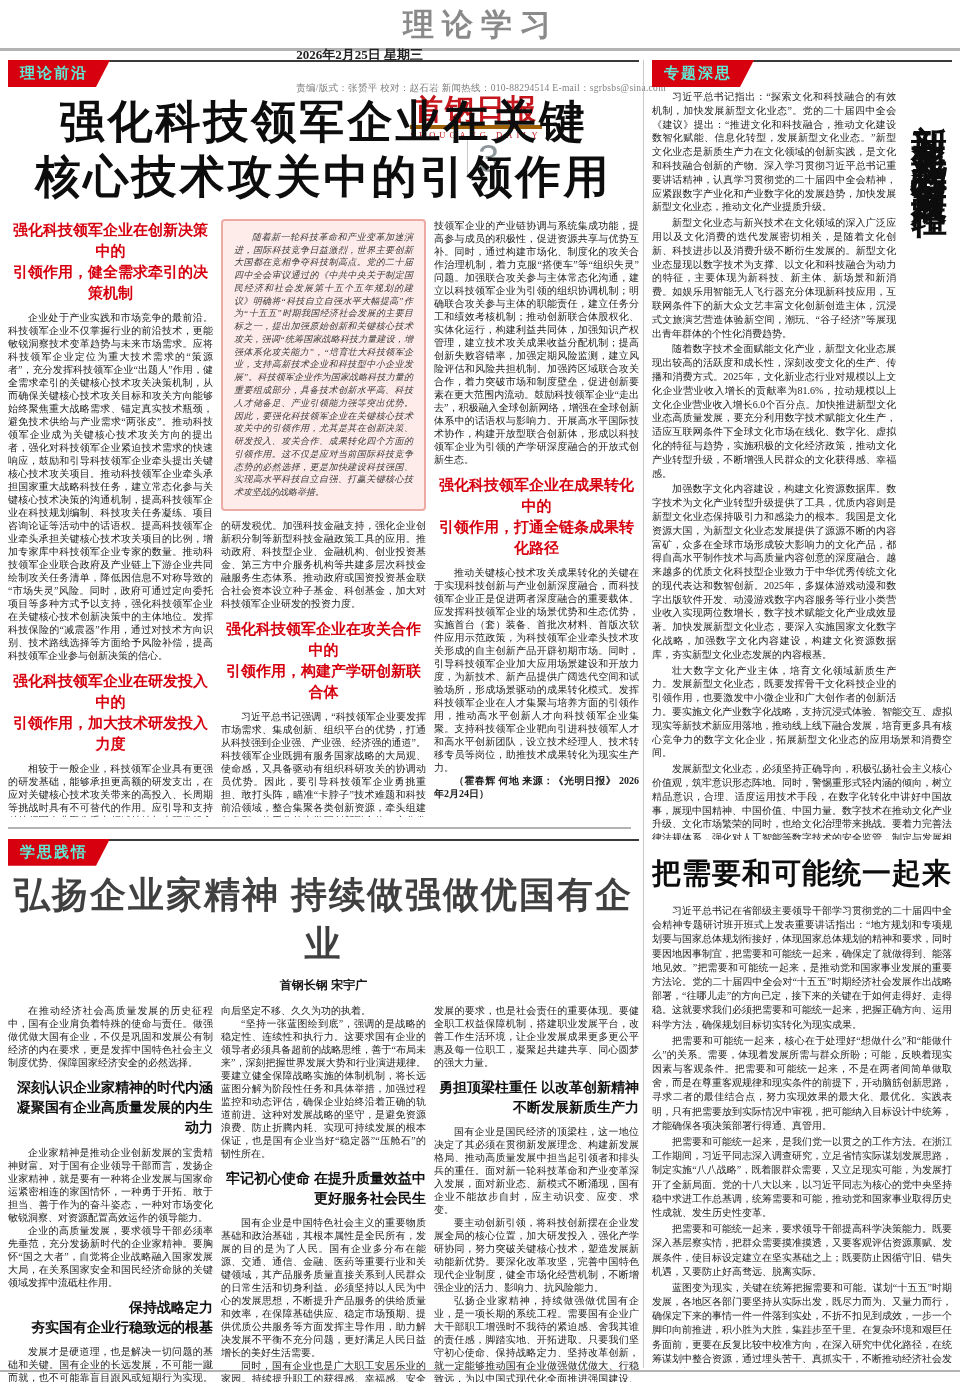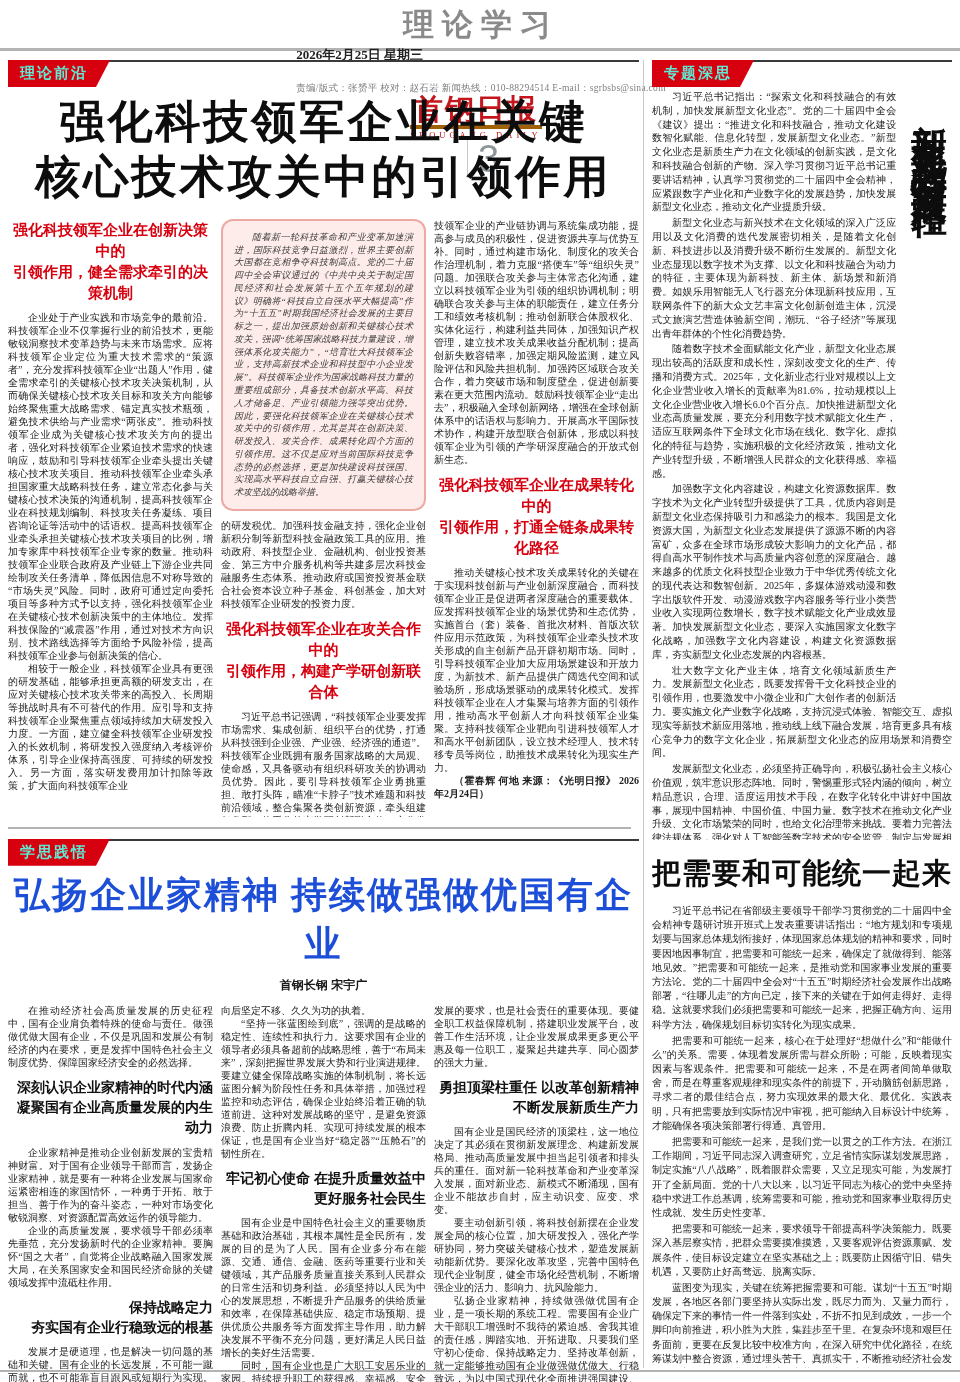--- a/index.html
+++ b/index.html
@@ -33,27 +33,27 @@
   .a1-headline{font-family:"Liberation Sans",sans-serif;font-weight:900;font-size:45px;line-height:1.22;
                letter-spacing:3px;text-align:center;color:#0d0d0d;margin:9px 0 14px 0;white-space:pre-line;}
   .cols{display:flex;gap:8px;}
   .cols .col{flex:1;overflow:hidden;}
   .a1-cols{height:598px;}
   p.body{margin:0;font-size:10px;line-height:1.3;text-align:justify;text-indent:2em;color:#222;}
   p.body.cont{text-indent:0;}
   .red-sub{color:#d7000f;font-family:"Liberation Sans",sans-serif;font-weight:700;font-size:15px;
            line-height:1.4;text-align:center;margin:8px 0;white-space:pre-line;}
   .red-sub.first{margin-top:0;}
-  .quote-box{background:#fdecea;border:2px solid #eda9a3;border-radius:12px;padding:10px 11px;margin-bottom:8px;}
+  .quote-box{background:#fdecea;border:2px solid #eda9a3;border-radius:4px;padding:10px 11px;margin-bottom:8px;}
   .quote-box p{margin:0;font-size:9px;line-height:1.42;text-align:justify;text-indent:2em;font-style:italic;color:#3a3a3a;}
   .source{font-weight:700;text-indent:1em;}
   
   .lz-hrule{height:2px;background:#b3b3b3;margin:10px 8px 10px 0;}
   .a3-headline{font-family:"Liberation Serif",serif;font-weight:900;font-size:36px;letter-spacing:2px;
-               text-align:center;color:#1d4ed8;margin:6px 0 8px 0;}
+               text-align:center;color:#404040;margin:6px 0 8px 0;}
   .a3-byline{text-align:center;font-family:"Liberation Sans",sans-serif;font-weight:700;font-size:12px;margin-bottom:10px;}
   .a3-cols{height:398px;}
   .black-sub{color:#111;font-family:"Liberation Sans",sans-serif;font-weight:700;font-size:14px;
              line-height:1.45;text-align:right;margin:8px 0;white-space:pre-line;}
   
   .a2-body{overflow:hidden;height:750px;}
   .vertical-headline{float:right;writing-mode:vertical-rl;font-family:"Liberation Serif",serif;
                      font-weight:900;font-size:36px;letter-spacing:6px;height:586px;line-height:1.3;
                      margin:6px 0 10px 9px;color:#0d0d0d;}
   .a2-body p.body{font-size:10px;line-height:1.38;margin-bottom:2px;}
@@ -91,20 +91,22 @@
           <div class="tag">理论前沿</div>
         </div>
         <h1 class="a1-headline">强化科技领军企业在关键
 核心技术攻关中的引领作用</h1>
 
         <div class="cols a1-cols">
           <div class="col">
             <div class="red-sub first">强化科技领军企业在创新决策中的
 引领作用，健全需求牵引的决策机制</div>
             <p class="body">企业处于产业实践和市场竞争的最前沿。科技领军企业不仅掌握行业的前沿技术，更能敏锐洞察技术变革趋势与未来市场需求。应将科技领军企业定位为重大技术需求的“策源者”，充分发挥科技领军企业“出题人”作用，健全需求牵引的关键核心技术攻关决策机制，从而确保关键核心技术攻关目标和攻关方向能够始终聚焦重大战略需求、锚定真实技术瓶颈，避免技术供给与产业需求“两张皮”。推动科技领军企业成为关键核心技术攻关方向的提出者，强化对科技领军企业紧迫技术需求的快速响应，鼓励和引导科技领军企业牵头提出关键核心技术攻关项目。推动科技领军企业牵头承担国家重大战略科技任务，建立常态化参与关键核心技术决策的沟通机制，提高科技领军企业在科技规划编制、科技攻关任务凝练、项目咨询论证等活动中的话语权。提高科技领军企业牵头承担关键核心技术攻关项目的比例，增加专家库中科技领军企业专家的数量。推动科技领军企业联合政府及产业链上下游企业共同绘制攻关任务清单，降低因信息不对称导致的“市场失灵”风险。同时，政府可通过定向委托项目等多种方式予以支持，强化科技领军企业在关键核心技术创新决策中的主体地位。发挥科技保险的“减震器”作用，通过对技术方向识别、技术路线选择等方面给予风险补偿，提高科技领军企业参与创新决策的信心。</p>
+            <div class="red-sub">强化科技领军企业在研发投入中的
+引领作用，加大技术研发投入力度</div>
             <p class="body">相较于一般企业，科技领军企业具有更强的研发基础，能够承担更高额的研发支出，在应对关键核心技术攻关带来的高投入、长周期等挑战时具有不可替代的作用。应引导和支持科技领军企业聚焦重点领域持续加大研发投入力度。一方面，建立健全科技领军企业研发投入的长效机制，将研发投入强度纳入考核评价体系，引导企业保持高强度、可持续的研发投入。另一方面，落实研发费用加计扣除等政策，扩大面向科技领军企业</p>
           </div>
 
           <div class="col">
             <div class="quote-box">
               <p>随着新一轮科技革命和产业变革加速演进，国际科技竞争日益激烈，世界主要创新大国都在竞相争夺科技制高点。党的二十届四中全会审议通过的《中共中央关于制定国民经济和社会发展第十五个五年规划的建议》明确将“科技自立自强水平大幅提高”作为“十五五”时期我国经济社会发展的主要目标之一，提出加强原始创新和关键核心技术攻关，强调“统筹国家战略科技力量建设，增强体系化攻关能力”，“培育壮大科技领军企业，支持高新技术企业和科技型中小企业发展”。科技领军企业作为国家战略科技力量的重要组成部分，具备技术创新水平高、科技人才储备足、产业引领能力强等突出优势。因此，要强化科技领军企业在关键核心技术攻关中的引领作用，尤其是其在创新决策、研发投入、攻关合作、成果转化四个方面的引领作用。这不仅是应对当前国际科技竞争态势的必然选择，更是加快建设科技强国、实现高水平科技自立自强、打赢关键核心技术攻坚战的战略举措。</p>
             </div>
             <p class="body cont">的研发税优。加强科技金融支持，强化企业创新积分制等新型科技金融政策工具的应用。推动政府、科技型企业、金融机构、创业投资基金、第三方中介服务机构等共建多层次科技金融服务生态体系。推动政府或国资投资基金联合社会资本设立种子基金、科创基金，加大对科技领军企业研发的投资力度。</p>
             <div class="red-sub">强化科技领军企业在攻关合作中的
 引领作用，构建产学研创新联合体</div>

